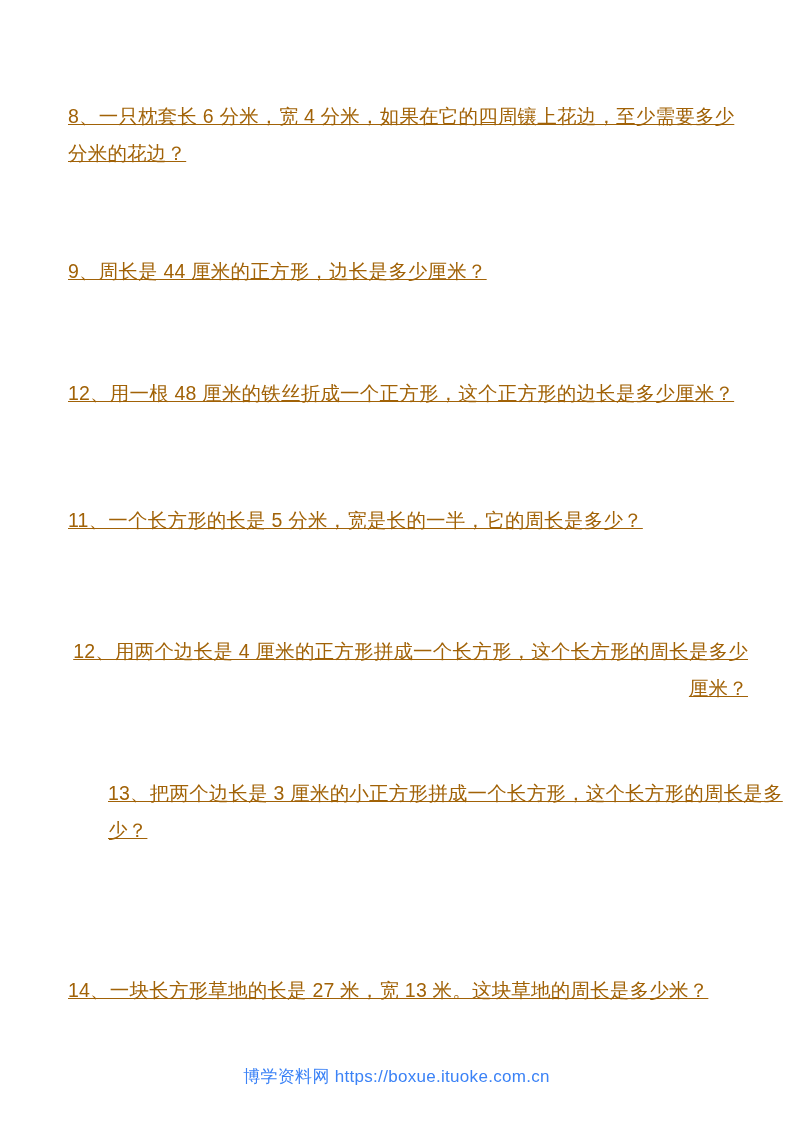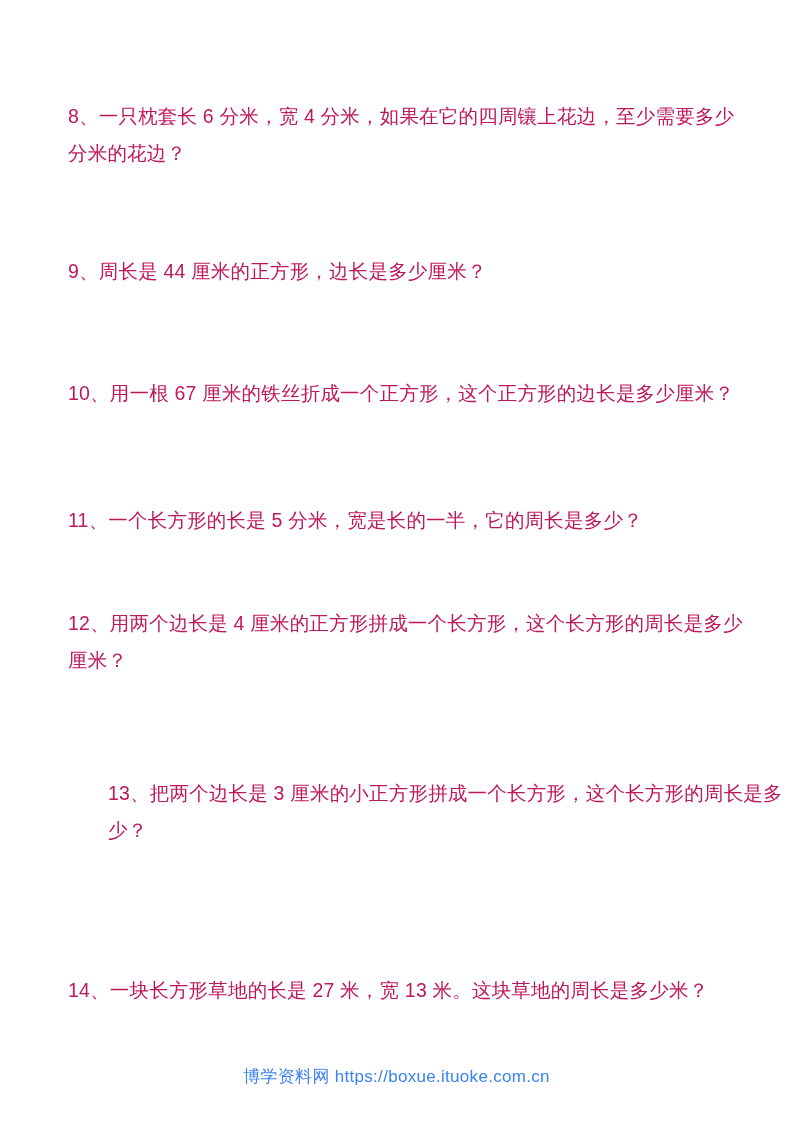--- a/index.html
+++ b/index.html
@@ -15,30 +15,31 @@
     overflow: hidden;
     font-family: "Liberation Sans", "DejaVu Sans", sans-serif;
   }
   .problem {
     position: absolute;
     left: 68px;
     width: 680px;
     margin: 0;
     font-size: 19.5px;
     line-height: 37px;
-    color: #be185d;
+    color: #a16207;
     letter-spacing: 0.2px;
     word-break: break-all;
     overflow-wrap: break-word;
+    text-decoration: underline;
   }
   .pos-p8  { top: 98px;  }
   .pos-p9  { top: 253px; }
   .pos-p10 { top: 375px; }
   .pos-p11 { top: 502px; }
-  .pos-p12 { top: 605px; }
+  .pos-p12 { top: 633px; text-align: right; }
   .pos-p13 { top: 775px; margin-left: 40px; }
   .pos-p14 { top: 972px; }
   .footer {
     position: absolute;
     top: 1066px;
     left: 0;
     width: 100%;
     margin: 0;
     text-align: center;
     font-size: 17px;
@@ -46,19 +47,19 @@
     color: #3b82f6;
     letter-spacing: 0.3px;
   }
 </style>
 </head>
 <body>
 
 <div class="page">
   <p class="problem pos-p8">8、一只枕套长 6 分米，宽 4 分米，如果在它的四周镶上花边，至少需要多少分米的花边？</p>
   <p class="problem pos-p9">9、周长是 44 厘米的正方形，边长是多少厘米？</p>
-  <p class="problem pos-p10">10、用一根 67 厘米的铁丝折成一个正方形，这个正方形的边长是多少厘米？</p>
+  <p class="problem pos-p10">12、用一根 48 厘米的铁丝折成一个正方形，这个正方形的边长是多少厘米？</p>
   <p class="problem pos-p11">11、一个长方形的长是 5 分米，宽是长的一半，它的周长是多少？</p>
   <p class="problem pos-p12">12、用两个边长是 4 厘米的正方形拼成一个长方形，这个长方形的周长是多少厘米？</p>
   <p class="problem pos-p13">13、把两个边长是 3 厘米的小正方形拼成一个长方形，这个长方形的周长是多少？</p>
   <p class="problem pos-p14">14、一块长方形草地的长是 27 米，宽 13 米。这块草地的周长是多少米？</p>
   <p class="footer">博学资料网 https://boxue.ituoke.com.cn</p>
 </div>
 
 </body></html>

